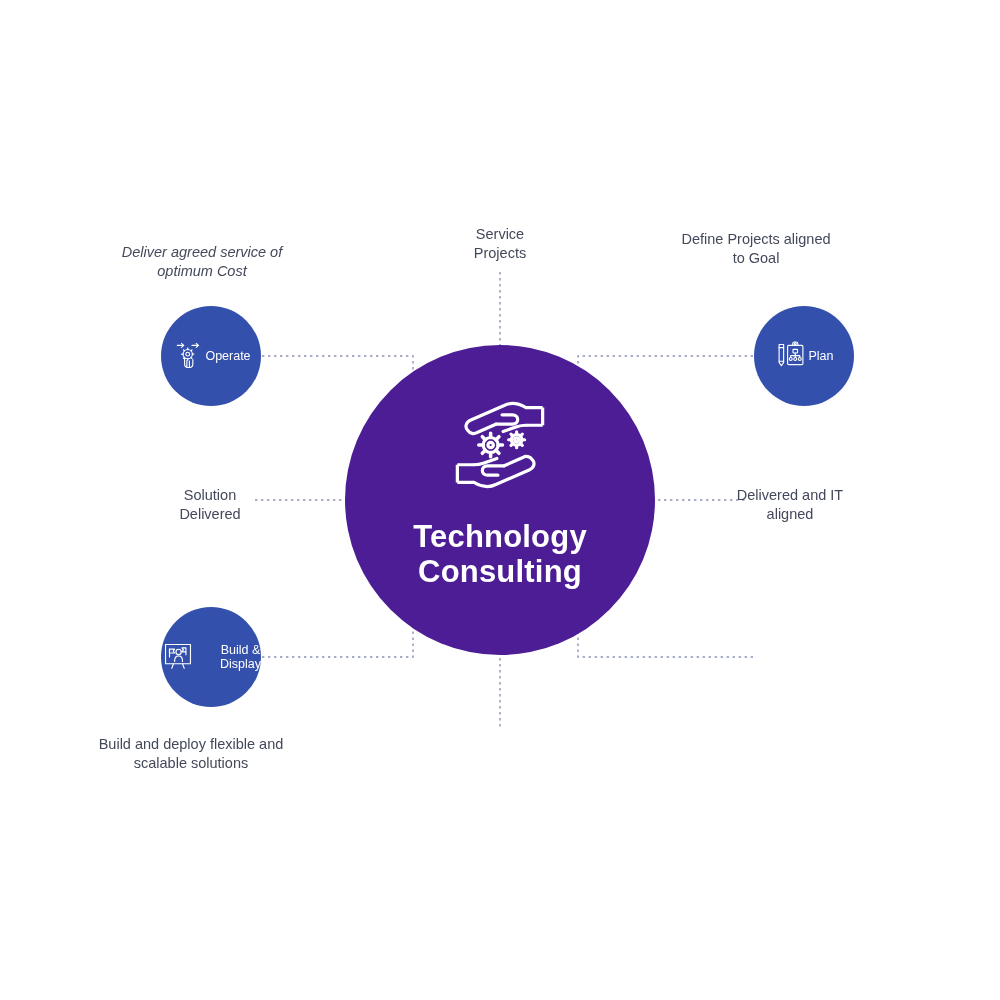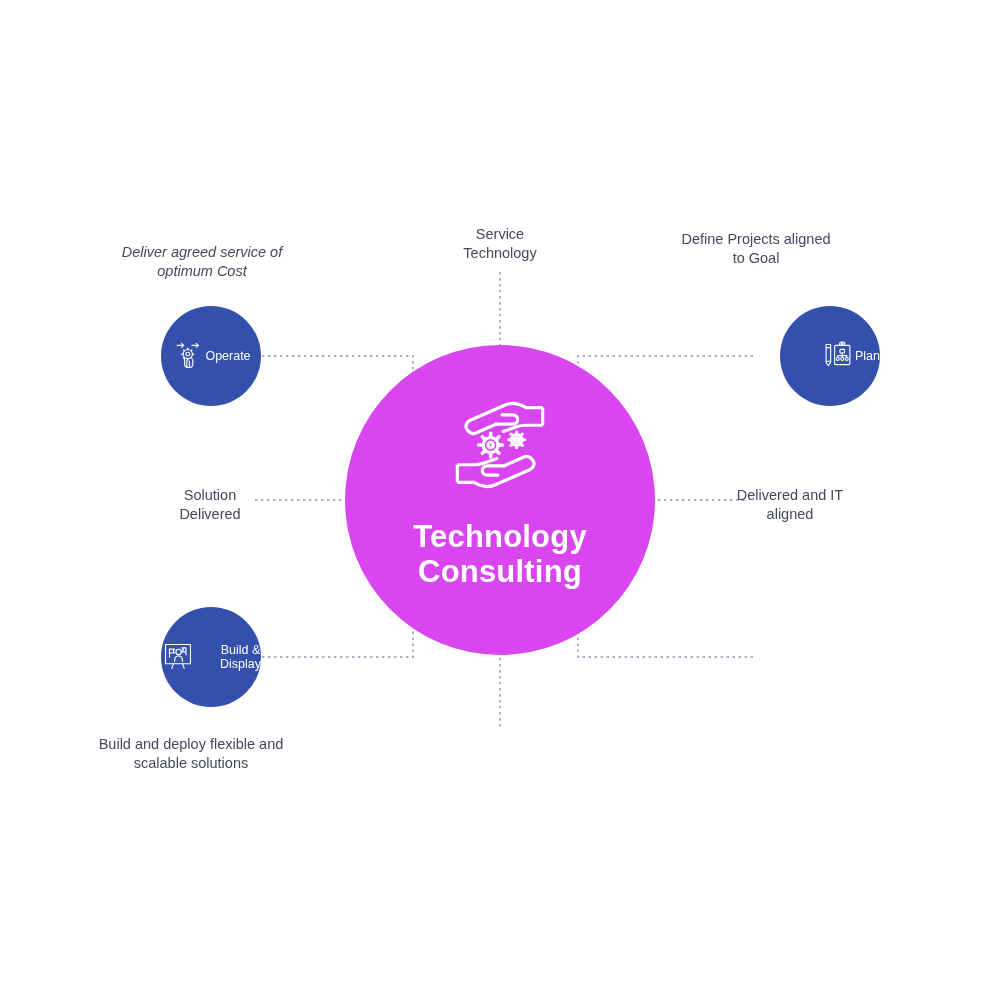--- a/index.html
+++ b/index.html
@@ -28,21 +28,21 @@
   }
 
   
   .hub {
     position: absolute;
     left: 345px;
     top: 345px;
     width: 310px;
     height: 310px;
     border-radius: 50%;
-    background: #d946ef;
+    background: #4c1d95;
     display: flex;
     flex-direction: column;
     align-items: center;
     justify-content: flex-start;
     box-sizing: border-box;
     padding-top: 48px;
   }
   .hub-icon {
     width: 104px;
     height: 104px;
@@ -81,21 +81,21 @@
   .node-label {
     color: #ffffff;
     font-size: 12.5px;
     line-height: 1.15;
     text-align: center;
     white-space: pre-line;
   }
   .node.tall .node-icon { margin-bottom: 1px; }
 
   #node-operate { left: 161px; top: 306px; }
-  #node-plan    { left: 780px; top: 306px; justify-content: flex-end; }
+  #node-plan    { left: 754px; top: 306px; }
   #node-build   { left: 161px; top: 607px; justify-content: space-between; }
   #node-prepare { left: 754px; top: 607px; }
 
   
   .caption {
     position: absolute;
     color: #44485B;
     font-size: 14.5px;
     line-height: 1.28;
     text-align: center;
@@ -220,21 +220,21 @@
     <div class="node-label">Build &amp;
 Display</div>
   </div>
 
 
   <div class="caption" id="cap-operate">Deliver agreed service of
 optimum Cost</div>
   <div class="caption" id="cap-plan">Define Projects aligned
 to Goal</div>
   <div class="caption" id="cap-service">Service
-Technology</div>
+Projects</div>
   <div class="caption" id="cap-solution">Solution
 Delivered</div>
   <div class="caption" id="cap-business">Delivered and IT
 aligned</div>
   <div class="caption" id="cap-build">Build and deploy flexible and
 scalable solutions</div>
 
 </div>
 
 </body></html>

